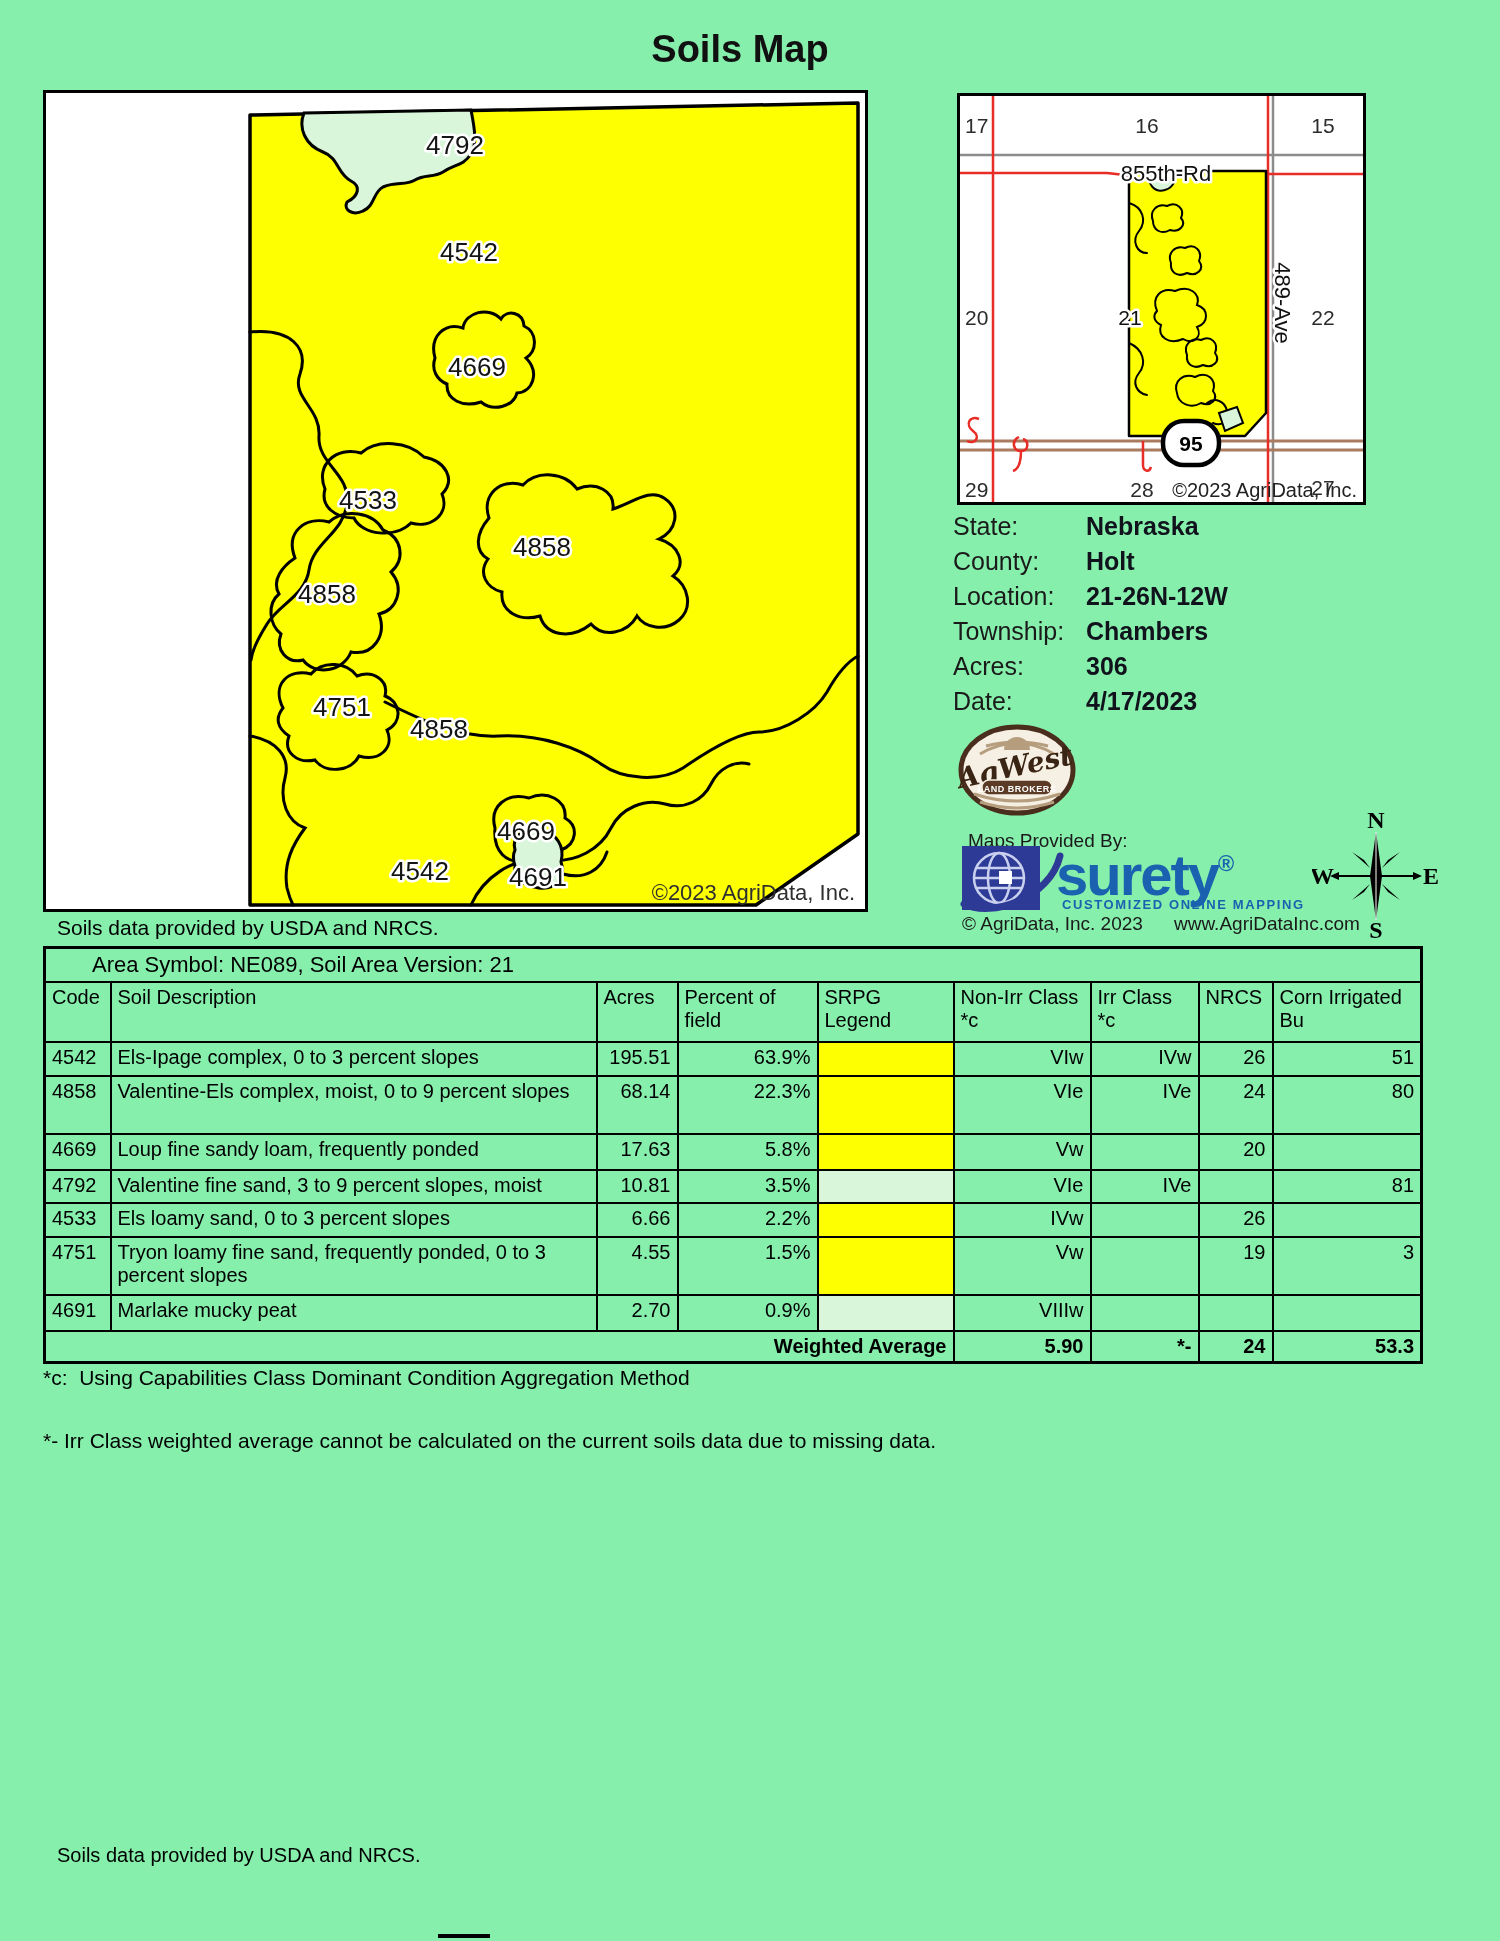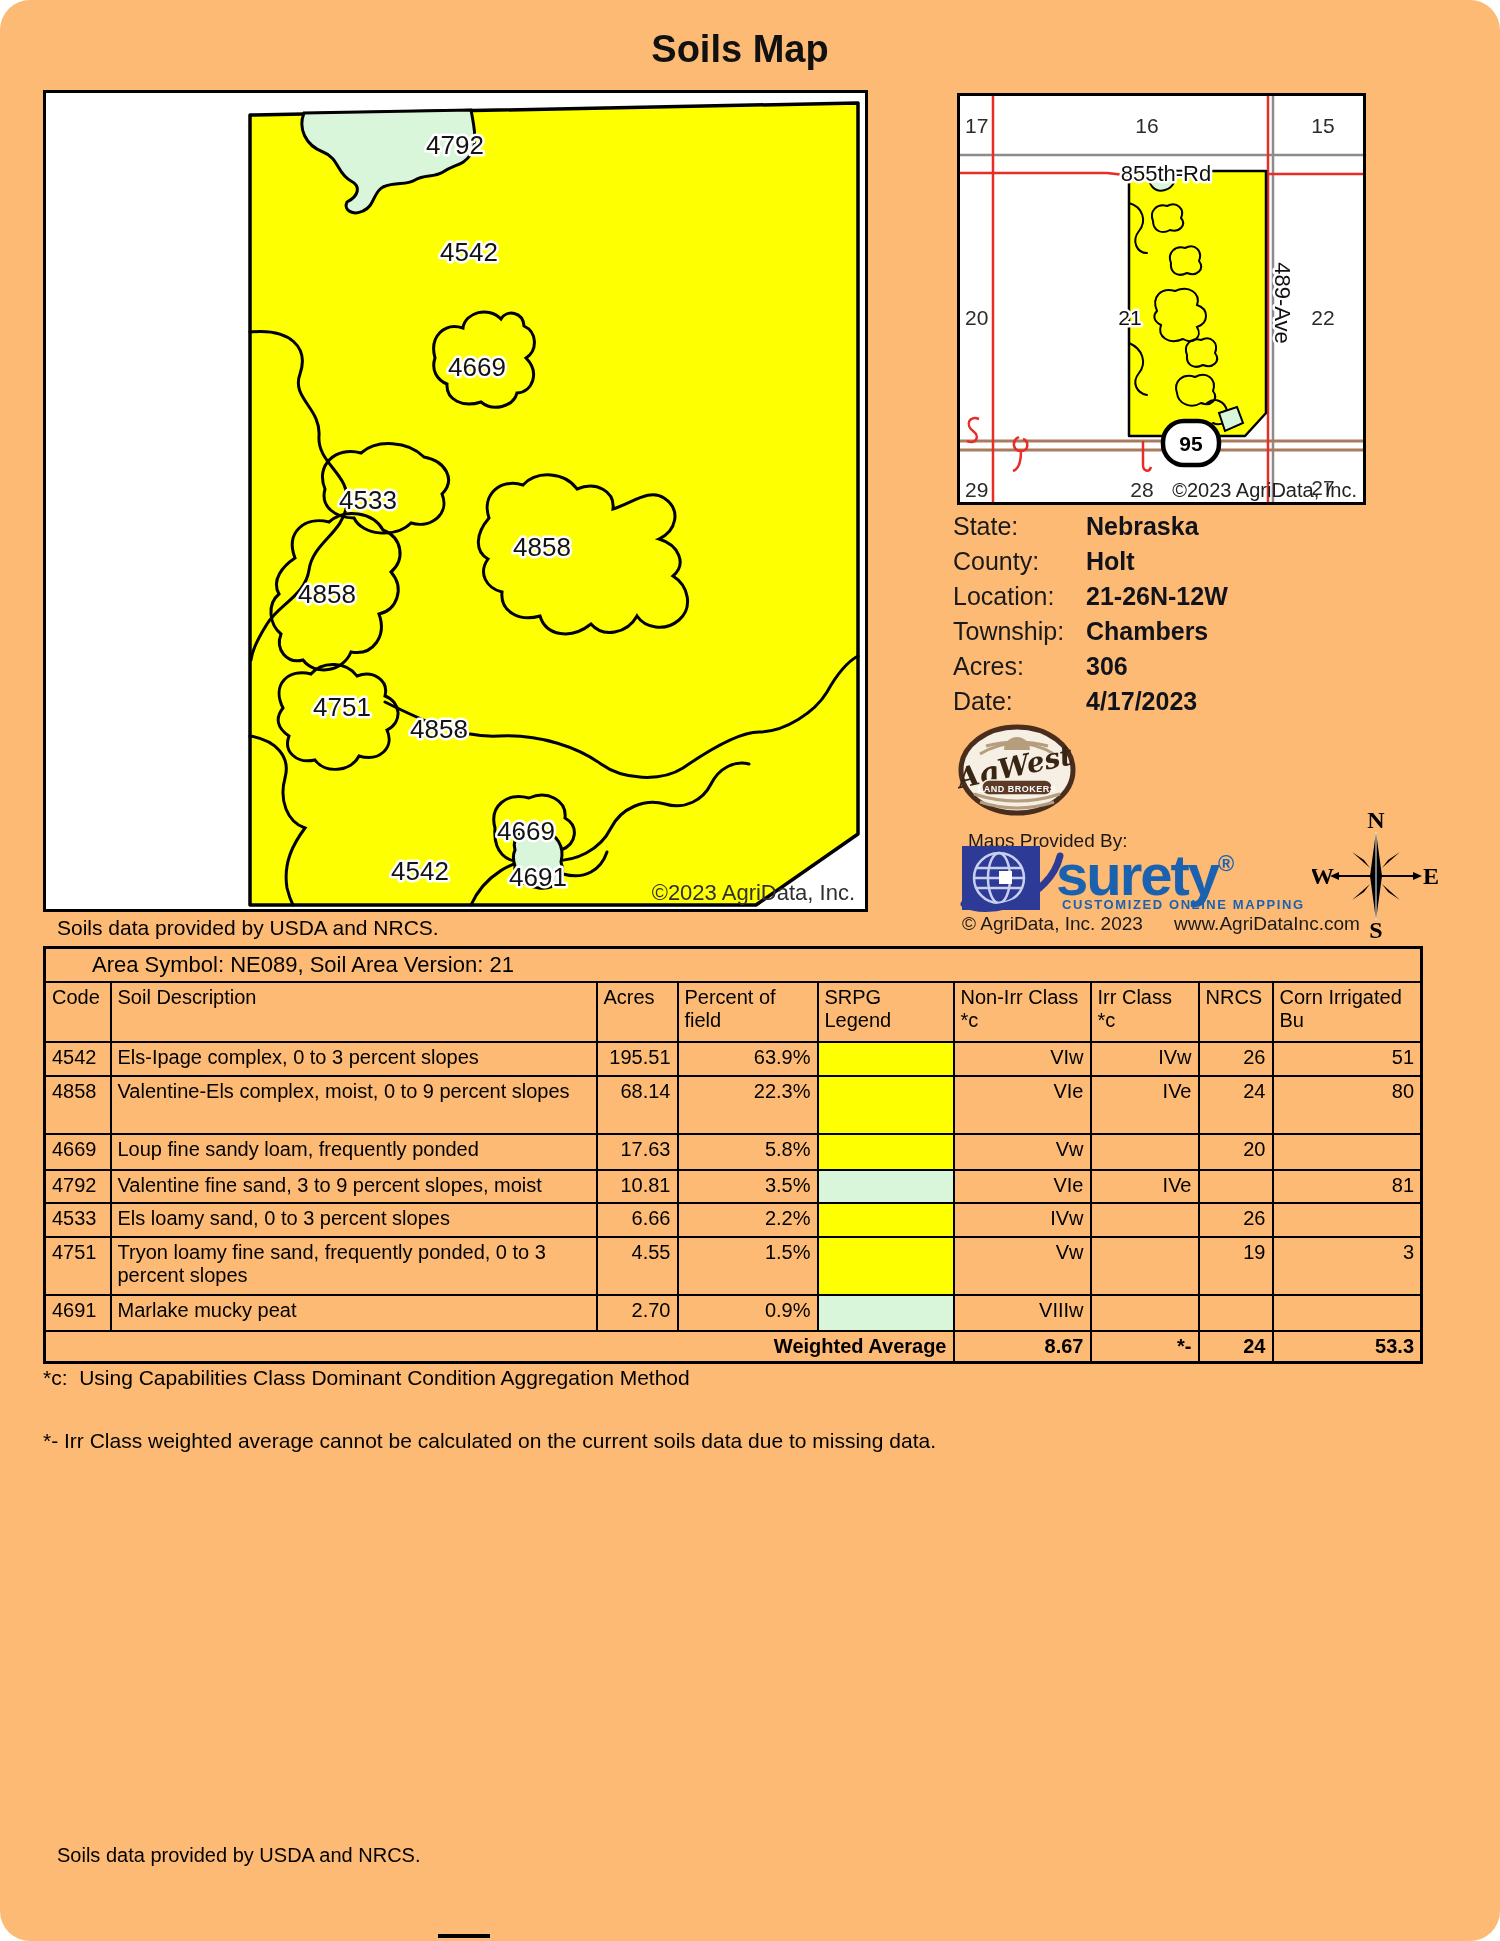--- a/index.html
+++ b/index.html
@@ -1,17 +1,17 @@
 <!DOCTYPE html>
 <html><head>
 <meta charset="utf-8">
 <style>
   * { margin:0; padding:0; box-sizing:border-box; }
   body { background:#fff; font-family:"Liberation Sans", sans-serif; }
-  .page { position:relative; width:1500px; height:1941px; background:#fdba74; overflow:hidden;border-radius:30px; }
+  .page { position:relative; width:1500px; height:1941px; background:#86efac; overflow:hidden; }
   .abs { position:absolute; }
 
   .title { left:0; top:28px; width:1480px; text-align:center;
            font-size:38px; font-weight:bold; color:#111; }
 
   
   .mlabel { font-family:"Liberation Sans",sans-serif; font-size:26px; fill:#141414;
             stroke:#ffffff; stroke-width:5px; paint-order:stroke; stroke-linejoin:round;
             text-anchor:middle; }
   .mcopy  { font-family:"Liberation Sans",sans-serif; font-size:22px; fill:#2f2f2f;
@@ -353,21 +353,21 @@
         <td class="num">2.70</td>
         <td class="num">0.9%</td>
         <td class="legend" style="background: rgb(217, 245, 218);"></td>
         <td class="num">VIIIw</td>
         <td class="num"></td>
         <td class="num"></td>
         <td class="num"></td>
       </tr>
       <tr class="footrow" style="height:29px">
         <td colspan="5" class="num">Weighted Average</td>
-        <td class="num">8.67</td>
+        <td class="num">5.90</td>
         <td class="num">*-</td>
         <td class="num">24</td>
         <td class="num">53.3</td>
       </tr>
     </tbody>
       </table>
   </div>
 
   <div class="abs footnote" style="left:43px; top:1364px;">*c:  Using Capabilities Class Dominant Condition Aggregation Method</div>
   <div class="abs footnote" style="left:43px; top:1391px;margin-top:36px;">*- Irr Class weighted average cannot be calculated on the current soils data due to missing data.</div>

